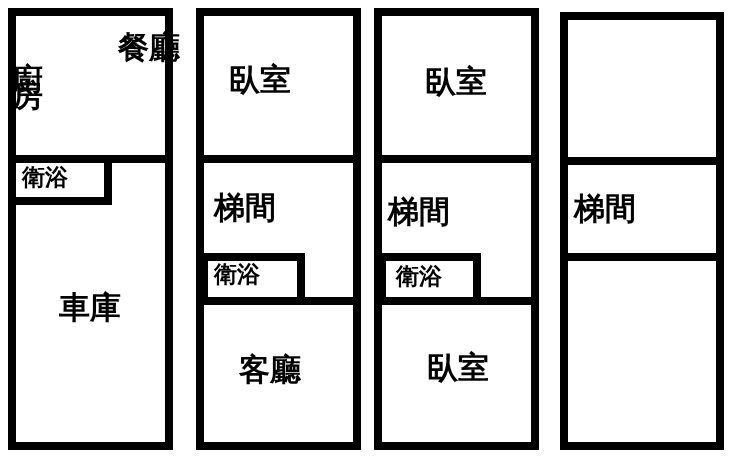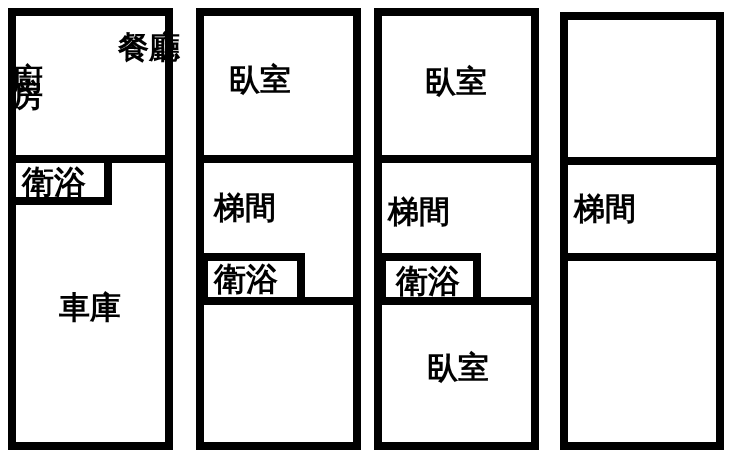--- a/index.html
+++ b/index.html
@@ -26,21 +26,21 @@
     background: #000000;
   }
   .lbl {
     position: absolute;
     color: #000000;
     font-size: 31px;
     font-weight: 700;
     line-height: 1;
     white-space: nowrap;
   }
-  .lbl.small { font-size: 32px; text-align: right; }
+  .lbl.small { font-size: 23px; text-align: right; }
   .lbl.vert {
     writing-mode: vertical-rl;
     text-orientation: upright;
     letter-spacing: 15px;
     white-space: normal;
   }
 
   
   #p1 { left: 8px;   top: 8px;  width: 165px; height: 442px; }
   #p2 { left: 196px; top: 8px;  width: 165px; height: 442px; }
@@ -99,20 +99,21 @@
   <div class="box" id="p3b"></div>
 
   <div class="lbl vert" id="l-kitchen">廚房</div>
   <div class="lbl" id="l-dining">餐廳</div>
   <div class="lbl small" id="l-bath1">衛浴</div>
   <div class="lbl" id="l-garage">車庫</div>
 
   <div class="lbl" id="l-bed2">臥室</div>
   <div class="lbl" id="l-stair2">梯間</div>
   <div class="lbl small" id="l-bath2">衛浴</div>
+  <div class="lbl" id="l-living">客廳</div>
 
   <div class="lbl" id="l-bed3">臥室</div>
   <div class="lbl" id="l-stair3">梯間</div>
   <div class="lbl small" id="l-bath3">衛浴</div>
   <div class="lbl" id="l-bed3b">臥室</div>
 
   <div class="lbl" id="l-stair4">梯間</div>
 
 </div>
 

